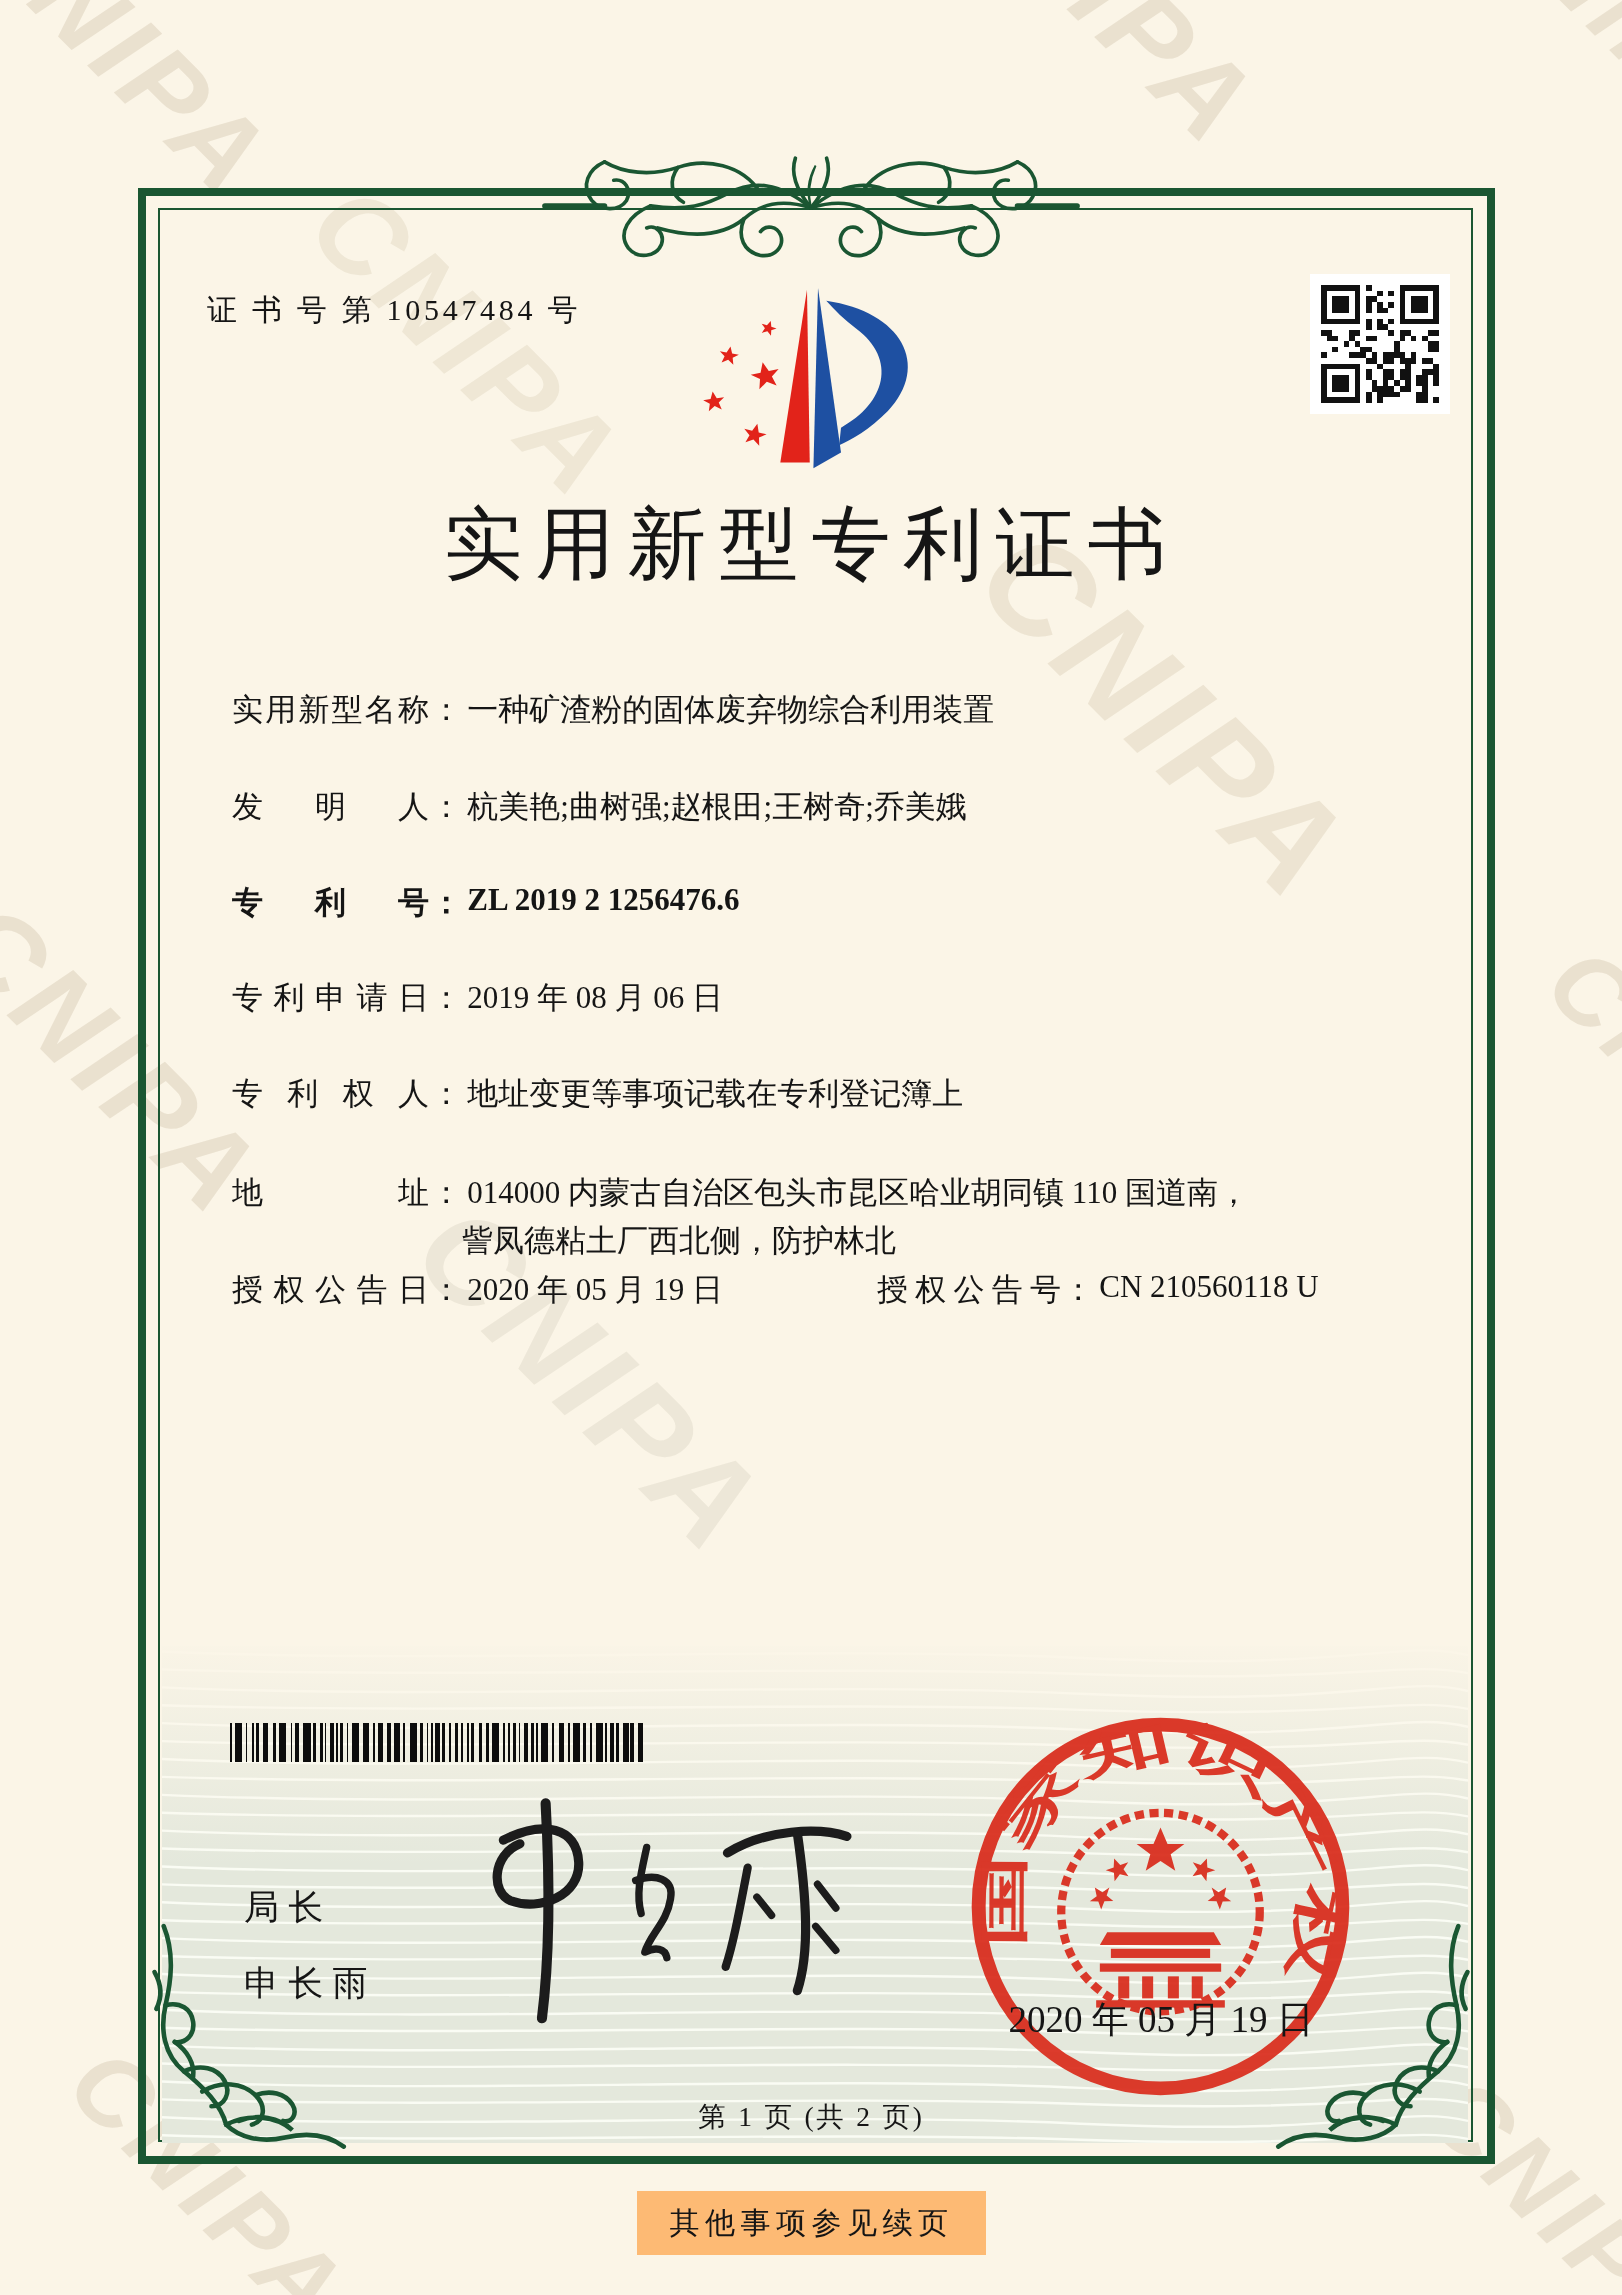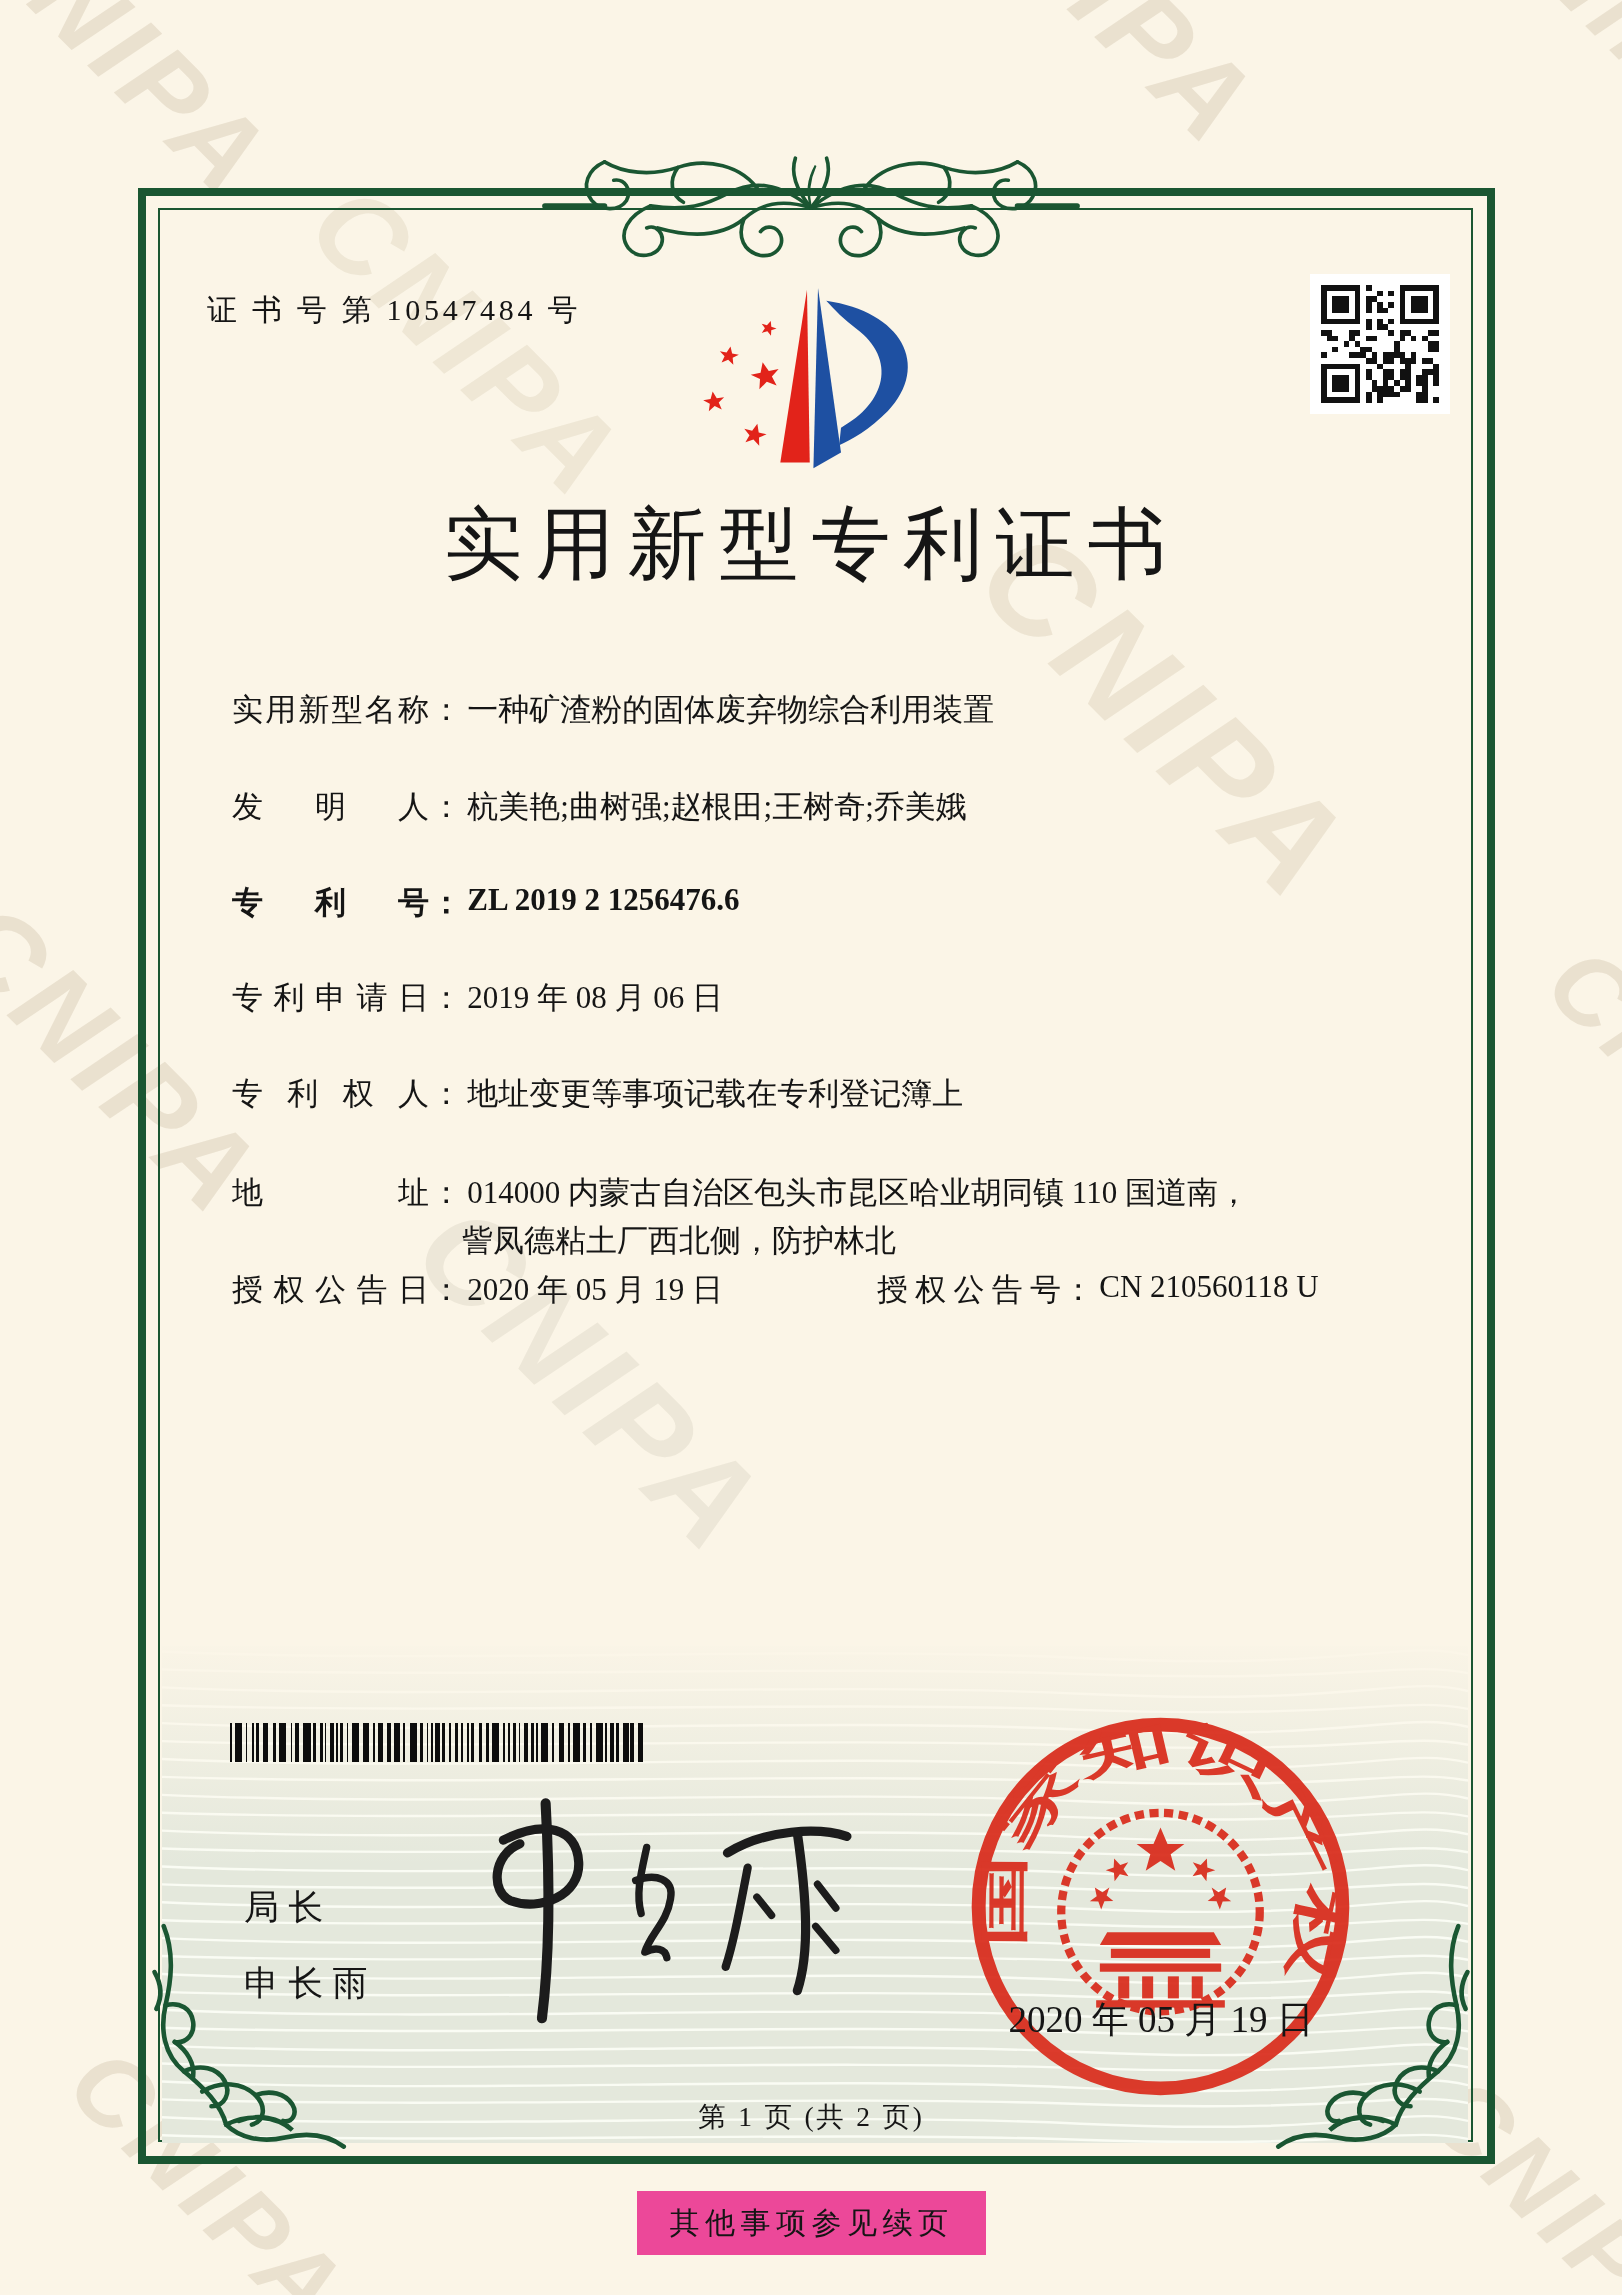--- a/index.html
+++ b/index.html
@@ -70,21 +70,21 @@
   .sig-title{position:absolute;left:244px;top:1884px;font-size:35px;letter-spacing:9.2px;
     font-family:"Liberation Sans","DejaVu Sans",sans-serif;}
   .sig-name{position:absolute;left:244px;top:1960px;font-size:35px;letter-spacing:9.2px;
     font-family:"Liberation Sans","DejaVu Sans",sans-serif;}
   .signature{position:absolute;left:415px;top:1796px;width:478px;height:248px;}
   .seal{position:absolute;left:962px;top:1708px;width:397px;height:397px;}
   .seal-date{position:absolute;left:990px;top:1995px;width:342px;text-align:center;font-size:37px;white-space:nowrap;}
   .page-info{position:absolute;left:0;top:2099px;width:1623px;text-align:center;font-size:27.5px;letter-spacing:2.8px;}
   .cont-note{
     position:absolute;left:637px;top:2191px;width:349px;height:64px;line-height:64px;
-    background:#ec4899;text-align:center;font-size:30px;letter-spacing:5.5px;
+    background:#fdba74;text-align:center;font-size:30px;letter-spacing:5.5px;
   }
 </style>
 </head>
 <body>
 
 <div class="page">
 
   <div class="wm wm-a">CNIPA</div>
   <div class="wm wm-b">CNIPA</div>
   <div class="wm wm-c">CNIPA</div>

